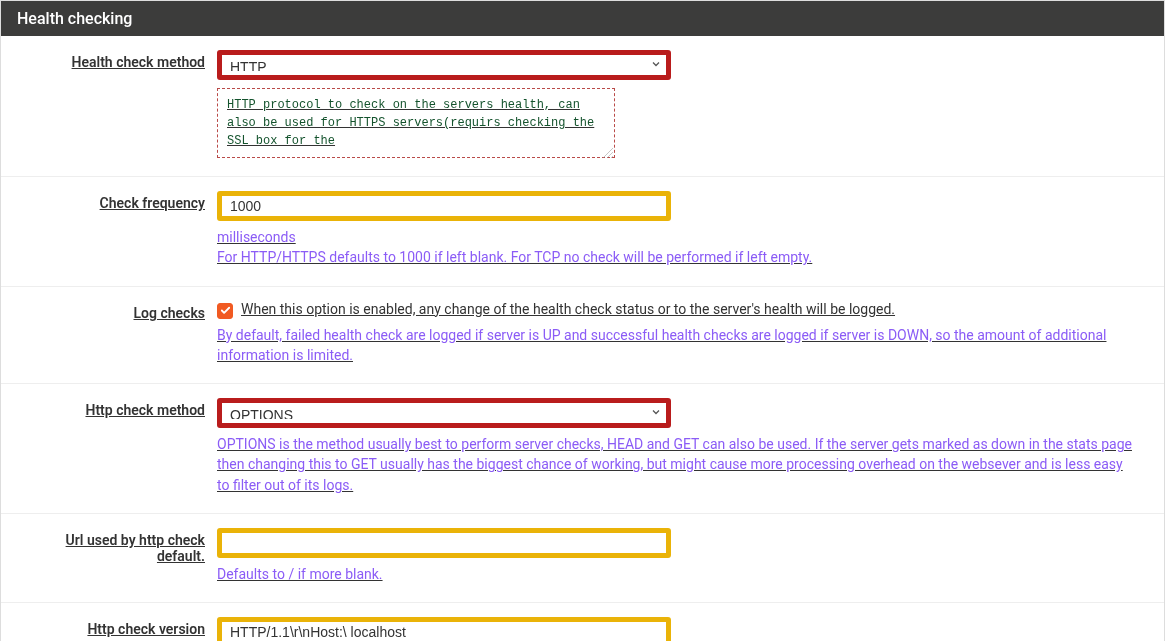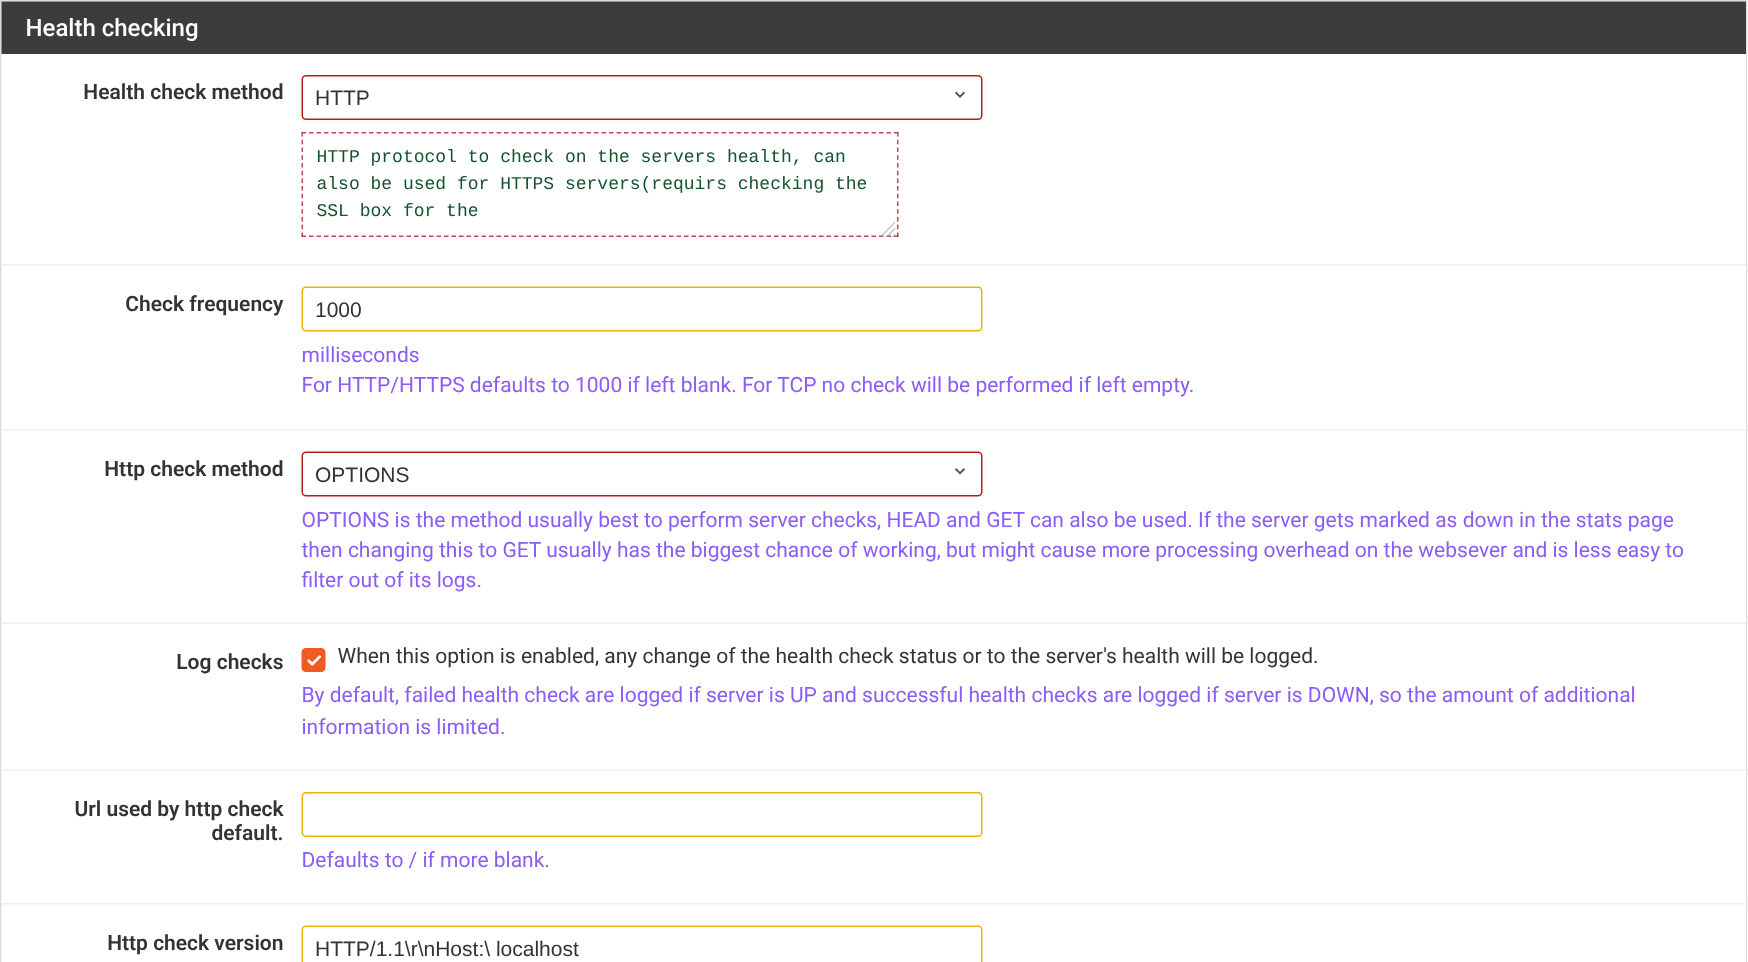--- a/index.html
+++ b/index.html
@@ -16,22 +16,23 @@
     }
     .panel-header {
       background: #3c3c3b;
       color: #fff;
       padding: 8px 16px;
       font-size: 16px;
       font-weight: 500;
     }
     .form-row {
       display: flex;
-      padding: 14px 10px 18px 10px;
+      padding: 14px 10px 18px 26px;
       border-bottom: 1px solid #eee;
+      text-decoration: underline;
     }
     .form-row:last-child { border-bottom: none; }
     .form-label {
       flex: 0 0 190px;
       text-align: right;
       padding-right: 12px;
       padding-top: 4px;
       color: #333;
       font-weight: 600;
       font-size: 14px;
@@ -41,41 +42,41 @@
       padding-right: 20px;
     }
     .select-wrap, .input-wrap {
       position: relative;
       width: 454px;
       display: block;
     }
     select {
       width: 100%;
       height: 30px;
-      border: 1px solid #b91c1c;
+      border: 5px solid #b91c1c;
       border-radius: 3px;
       background: #fff;
       padding: 4px 28px 4px 8px;
       font-size: 14px;
       color: #333;
       appearance: none;
       -webkit-appearance: none;
     }
     .select-wrap .chev {
       position: absolute;
       right: 9px;
       top: 50%;
       transform: translateY(-50%);
       pointer-events: none;
       color: #555;
     }
     input[type="text"] {
       width: 454px;
       height: 30px;
-      border: 1px solid #eab308;
+      border: 5px solid #eab308;
       border-radius: 3px;
       padding: 4px 8px;
       font-size: 14px;
       color: #333;
     }
     .desc-box {
       margin-top: 8px;
       border: 1px dashed #b94a48;
       padding: 7px 9px;
       font-family: "Courier New", Courier, monospace;
@@ -159,52 +160,52 @@
   <div class="form-row">
     <div class="form-label">Check frequency</div>
     <div class="form-field">
       <input type="text" value="1000" style="">
       <div class="hint first">milliseconds</div>
       <div class="hint" style="margin-top:0">For HTTP/HTTPS defaults to 1000 if left blank. For TCP no check will be performed if left empty.</div>
     </div>
   </div>
 
   <div class="form-row">
+    <div class="form-label">Log checks</div>
+    <div class="form-field">
+      <div class="checkbox-row">
+        <span class="chk">
+          <svg viewBox="0 0 24 24" fill="none" stroke="#fff" stroke-width="4" stroke-linecap="round" stroke-linejoin="round">
+              <polyline points="20 6 9 17 4 12"></polyline>
+            </svg>
+        </span>
+        <span class="chk-label">When this option is enabled, any change of the health check status or to the server's health will be logged.</span>
+      </div>
+      <div class="hint">By default, failed health check are logged if server is UP and successful health checks are logged if server is DOWN, so the amount of additional information is limited.</div>
+    </div>
+  </div>
+
+  <div class="form-row">
     <div class="form-label">Http check method</div>
     <div class="form-field">
       <div class="select-wrap">
         <select>
           <option>OPTIONS</option>
         </select>
         <span class="chev">
           <svg width="12" height="12" viewBox="0 0 24 24" fill="none" stroke="currentColor" stroke-width="2.5">
               <polyline points="6 9 12 15 18 9"></polyline>
             </svg>
         </span>
       </div>
       <div class="hint">OPTIONS is the method usually best to perform server checks, HEAD and GET can also be used. If the server gets marked as down in the stats page then changing this to GET usually has the biggest chance of working, but might cause more processing overhead on the websever and is less easy to filter out of its logs.</div>
     </div>
   </div>
 
   <div class="form-row">
-    <div class="form-label">Log checks</div>
-    <div class="form-field">
-      <div class="checkbox-row">
-        <span class="chk">
-          <svg viewBox="0 0 24 24" fill="none" stroke="#fff" stroke-width="4" stroke-linecap="round" stroke-linejoin="round">
-              <polyline points="20 6 9 17 4 12"></polyline>
-            </svg>
-        </span>
-        <span class="chk-label">When this option is enabled, any change of the health check status or to the server's health will be logged.</span>
-      </div>
-      <div class="hint">By default, failed health check are logged if server is UP and successful health checks are logged if server is DOWN, so the amount of additional information is limited.</div>
-    </div>
-  </div>
-
-  <div class="form-row">
     <div class="form-label">Url used by http check default.</div>
     <div class="form-field">
       <input type="text" value="" style="">
       <div class="hint">Defaults to / if more blank.</div>
     </div>
   </div>
 
   <div class="form-row">
     <div class="form-label">Http check version</div>
     <div class="form-field">

